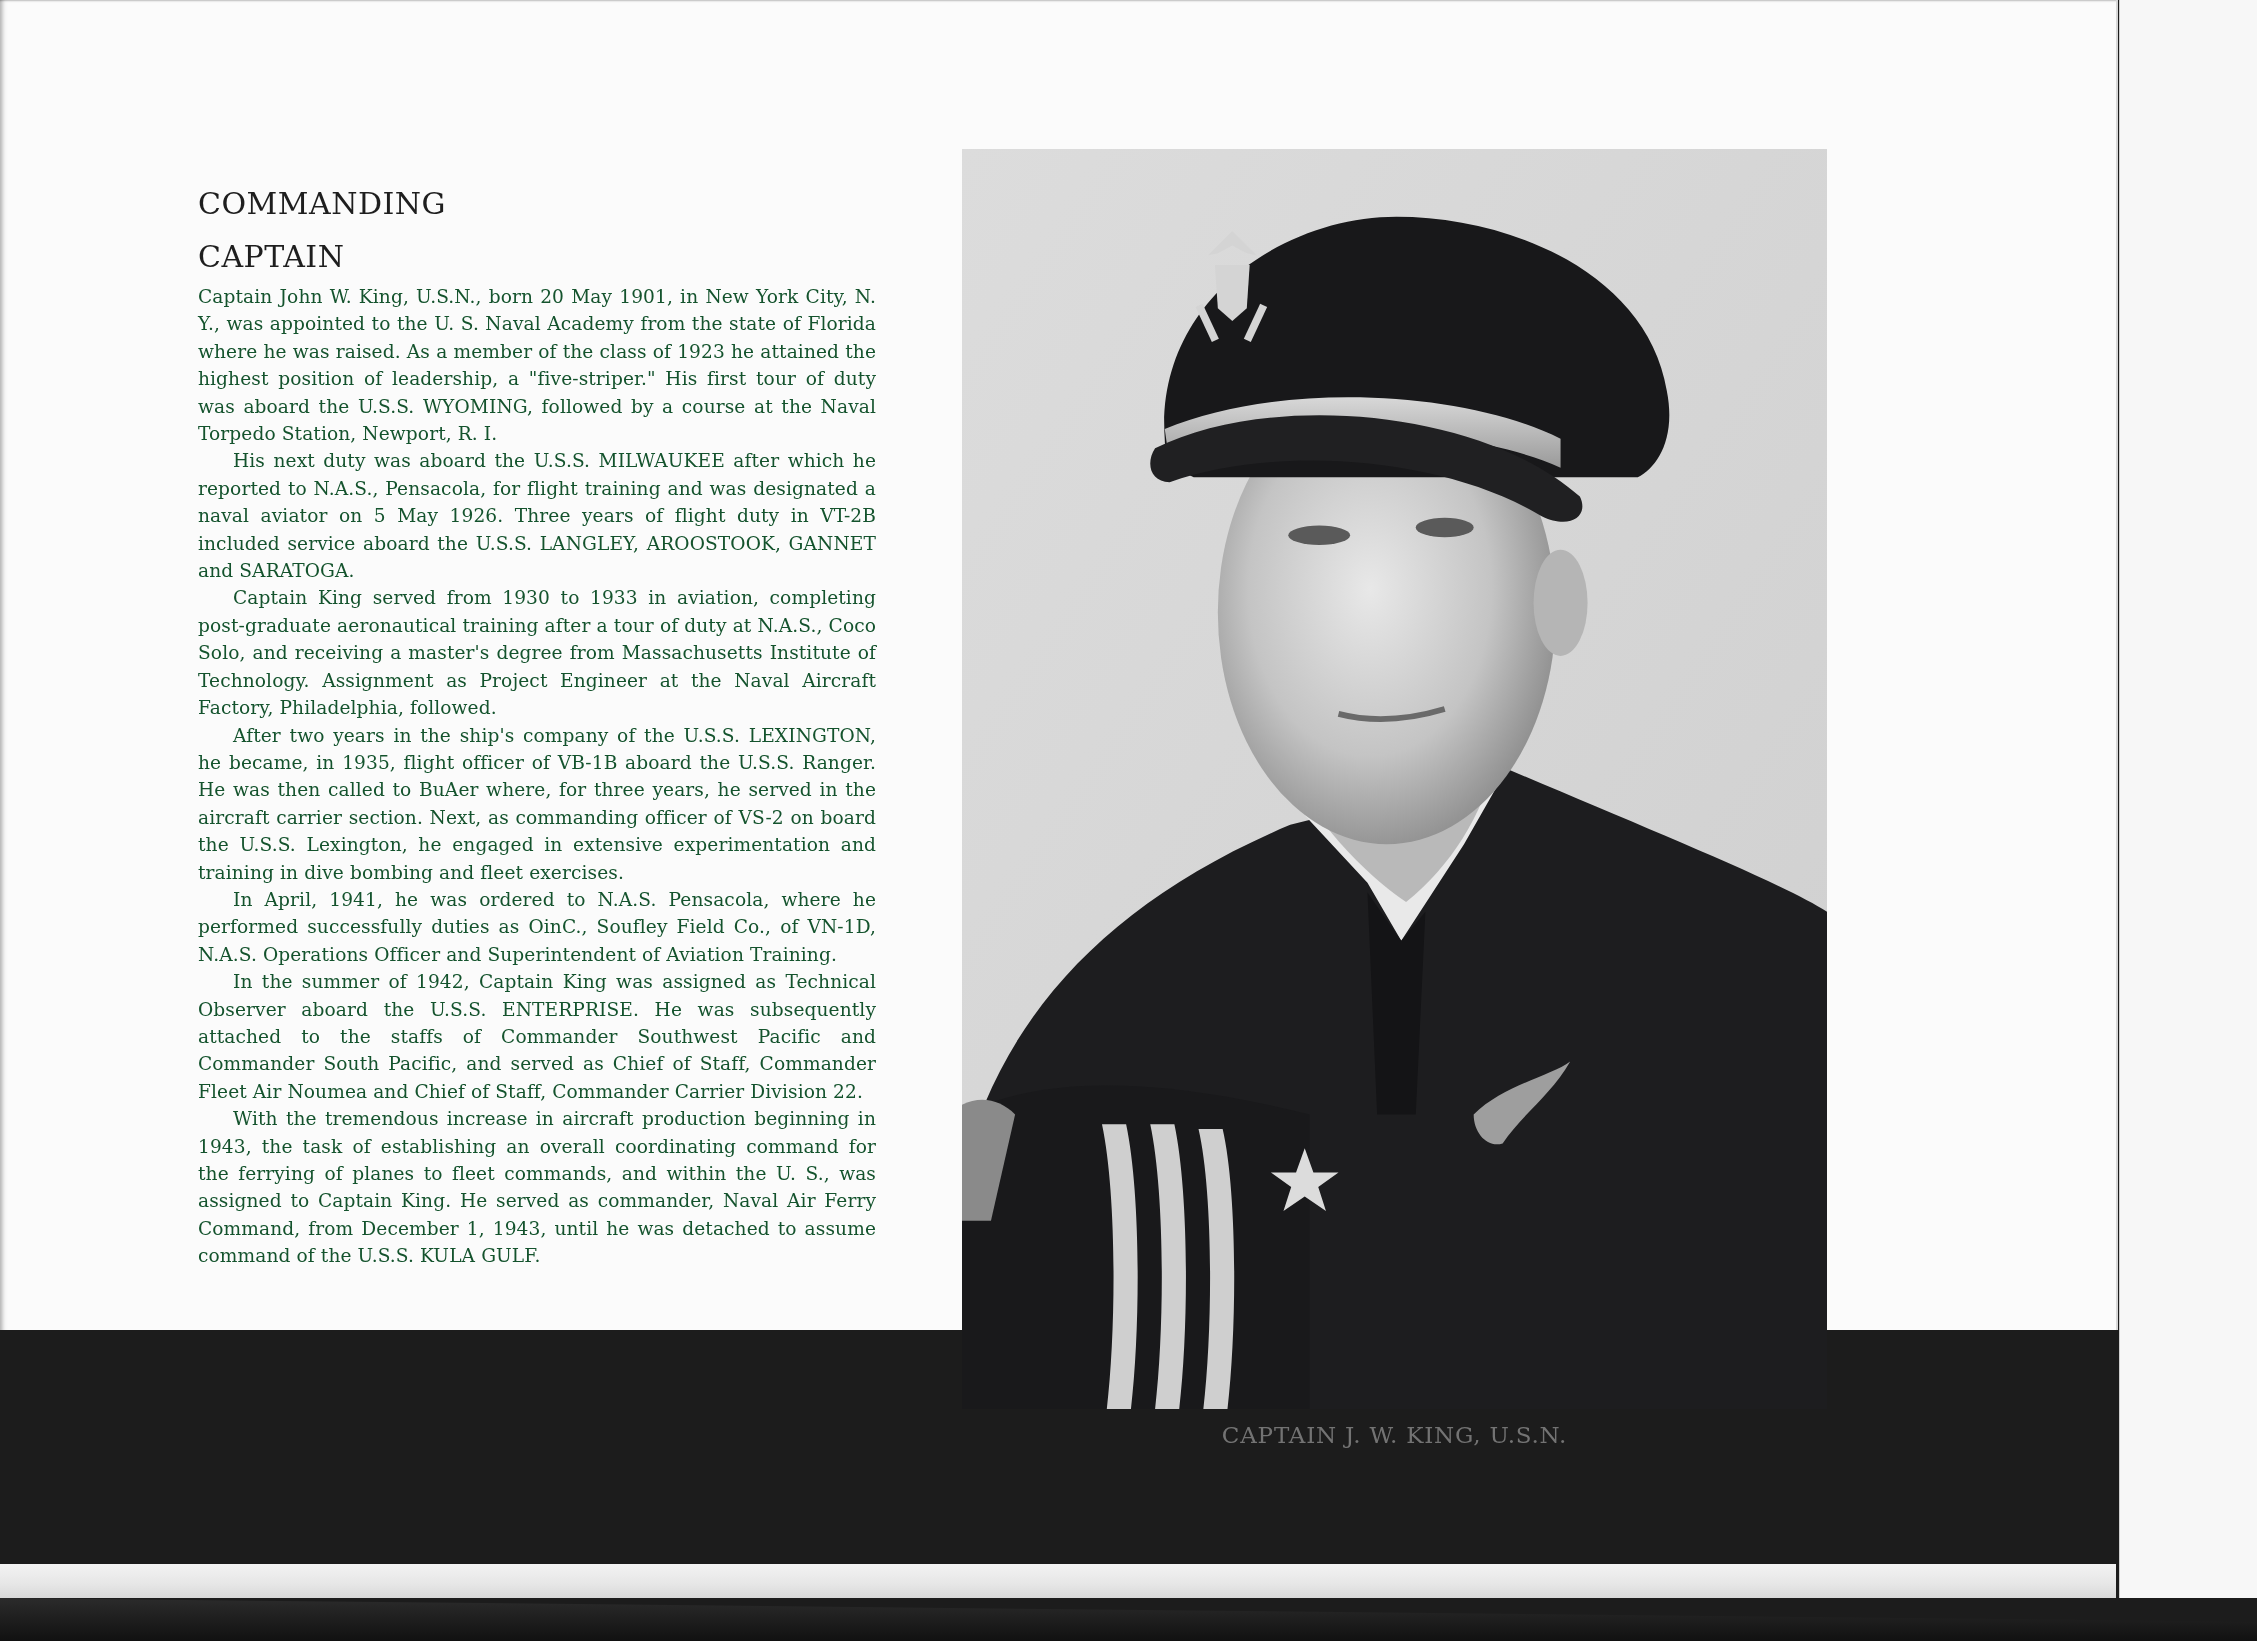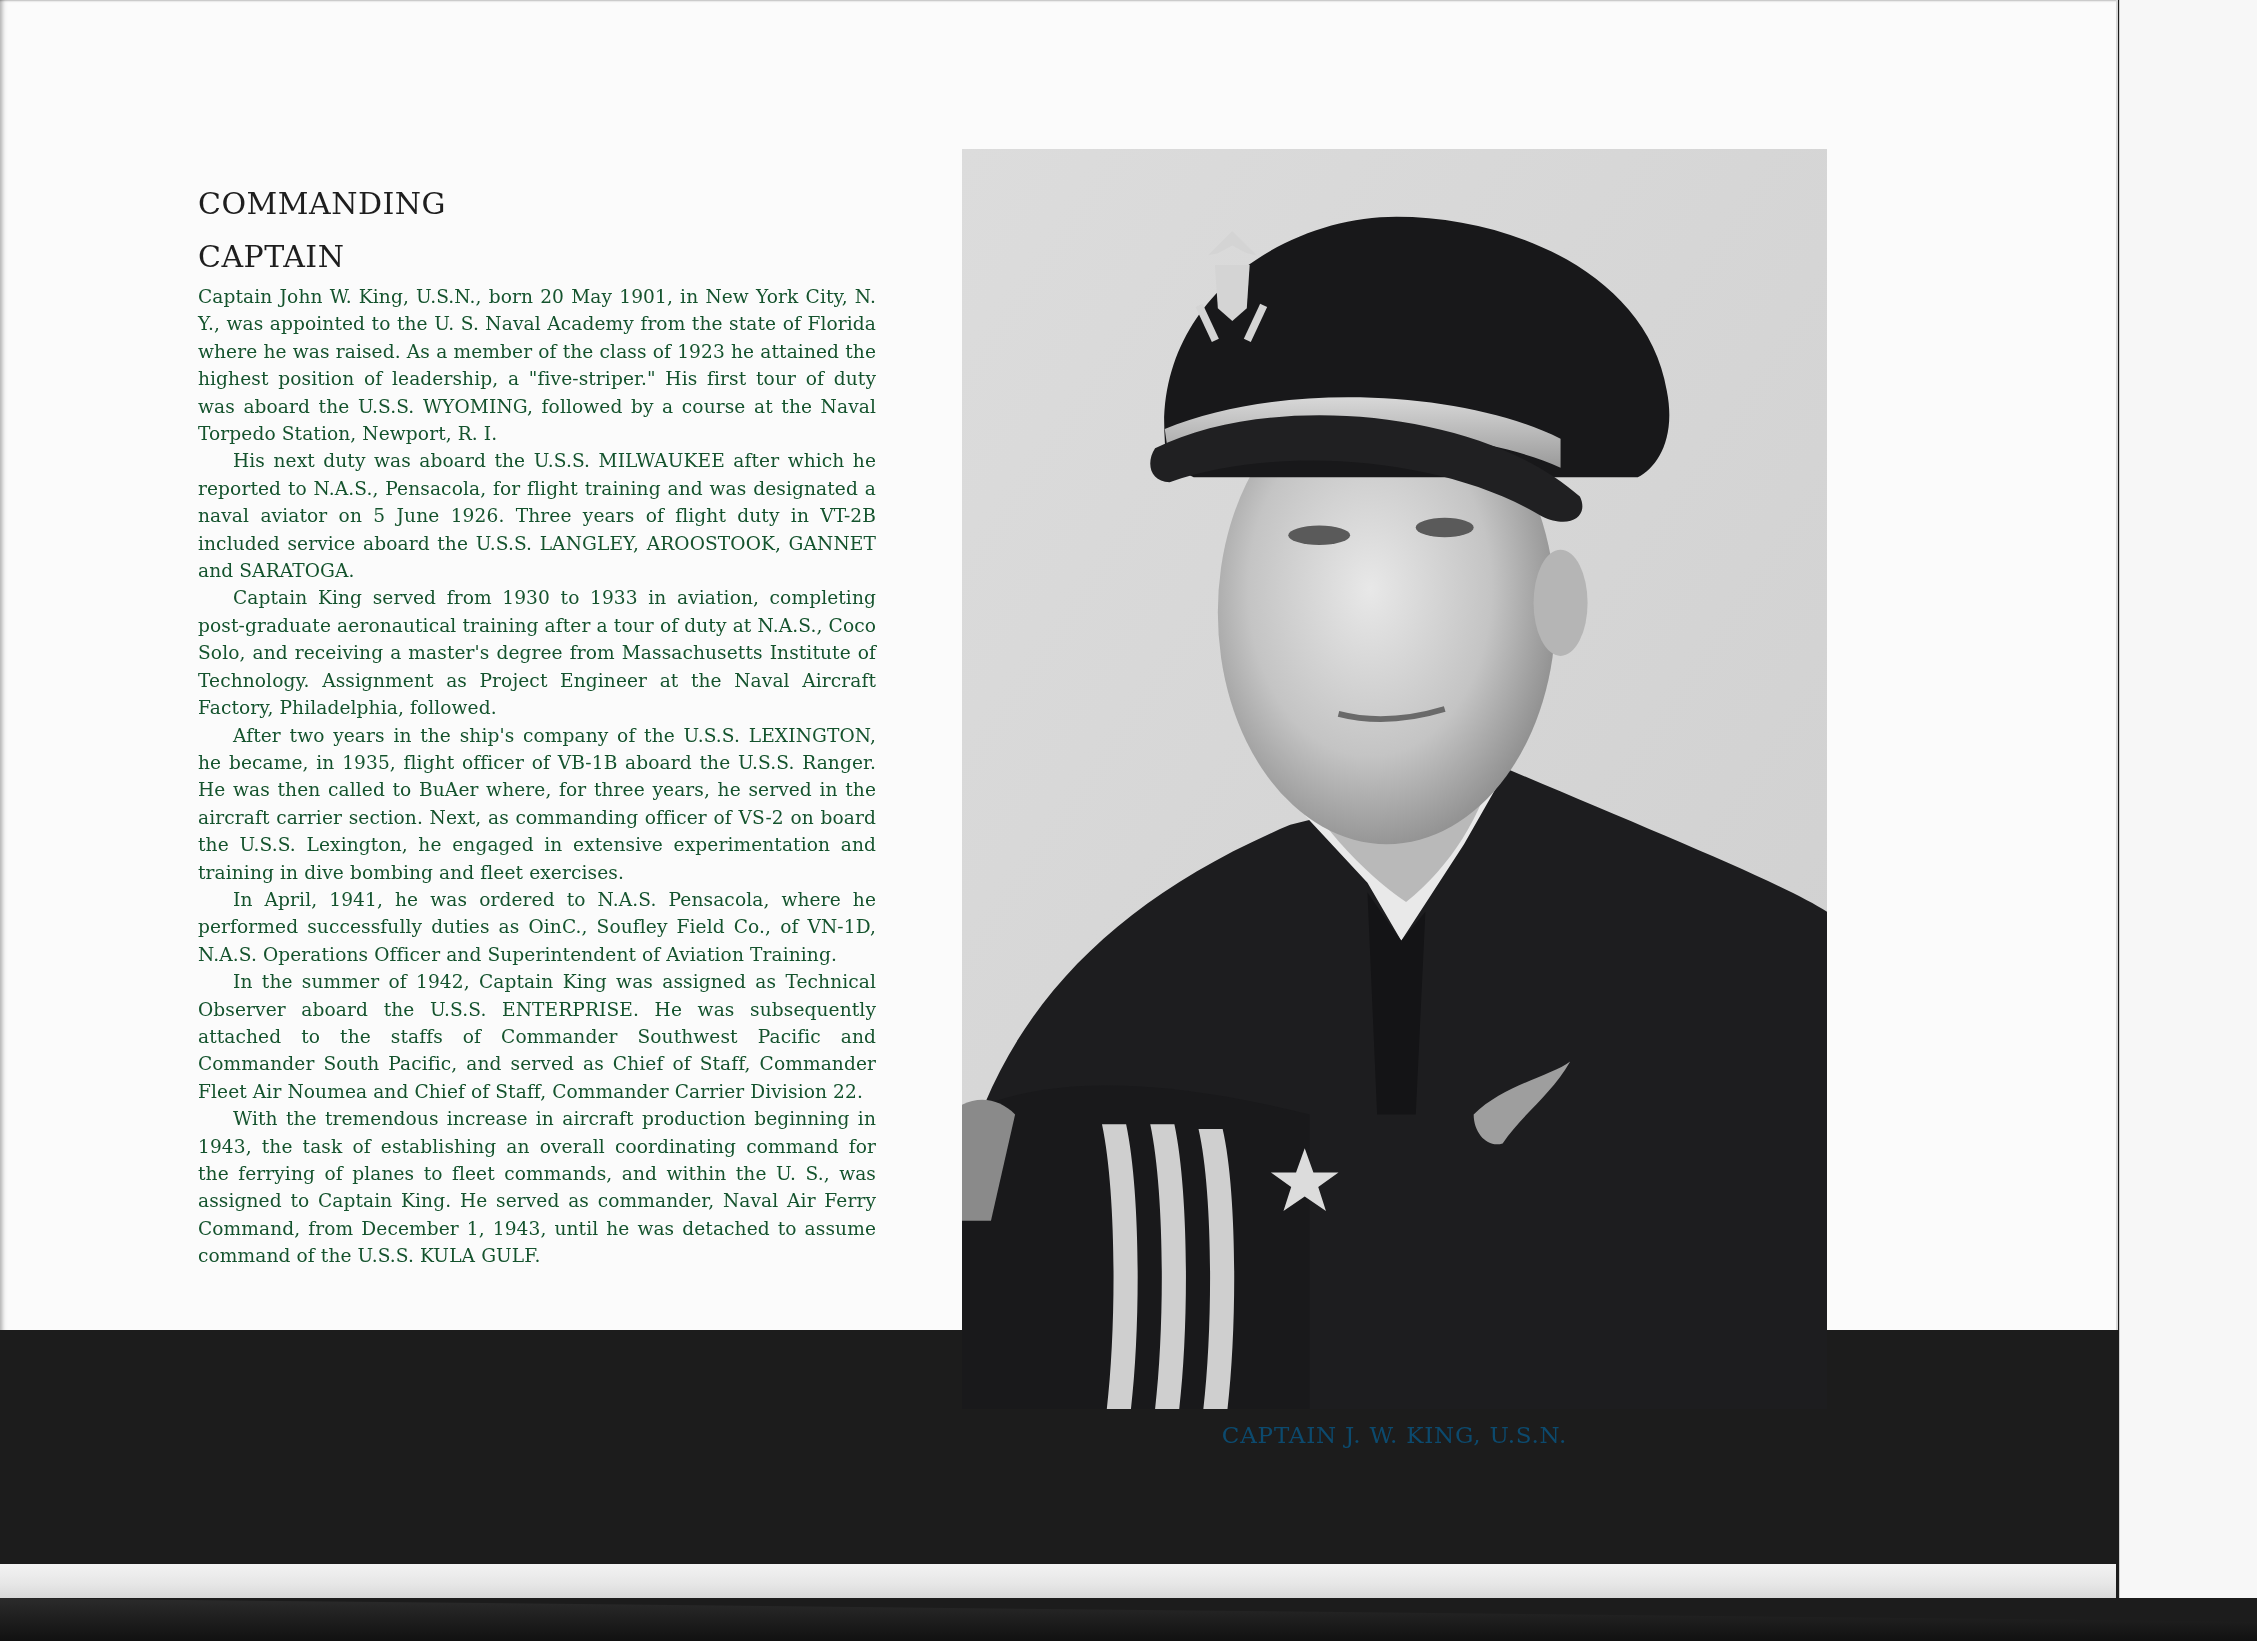--- a/index.html
+++ b/index.html
@@ -86,39 +86,39 @@
   .photo svg { display: block; }
 
   .caption {
     position: absolute;
     left: 962px; top: 1422px;
     width: 865px;
     text-align: center;
     font-family: "DejaVu Serif", serif;
     font-size: 23px;
     letter-spacing: 0.8px;
-    color: #0c4a6e;
+    color: #737373;
   }
 </style>
 </head>
 <body>
 
 <div class="scan"></div>
 <div class="page-under"></div>
 
 <div class="page">
 
   <h1 class="heading">
     <span>COMMANDING</span>
     <span>CAPTAIN</span>
   </h1>
 
   <div class="bio">
     <p class="first">Captain John W. King, U.S.N., born 20 May 1901, in New York City, N. Y., was appointed to the U. S. Naval Academy from the state of Florida where he was raised. As a member of the class of 1923 he attained the highest position of leadership, a "five-striper." His first tour of duty was aboard the U.S.S. WYOMING, followed by a course at the Naval Torpedo Station, Newport, R. I.</p>
-    <p>His next duty was aboard the U.S.S. MILWAUKEE after which he reported to N.A.S., Pensacola, for flight training and was designated a naval aviator on 5 June 1926. Three years of flight duty in VT-2B included service aboard the U.S.S. LANGLEY, AROOSTOOK, GANNET and SARATOGA.</p>
+    <p>His next duty was aboard the U.S.S. MILWAUKEE after which he reported to N.A.S., Pensacola, for flight training and was designated a naval aviator on 5 May 1926. Three years of flight duty in VT-2B included service aboard the U.S.S. LANGLEY, AROOSTOOK, GANNET and SARATOGA.</p>
     <p>Captain King served from 1930 to 1933 in aviation, completing post-graduate aeronautical training after a tour of duty at N.A.S., Coco Solo, and receiving a master's degree from Massachusetts Institute of Technology. Assignment as Project Engineer at the Naval Aircraft Factory, Philadelphia, followed.</p>
     <p>After two years in the ship's company of the U.S.S. LEXINGTON, he became, in 1935, flight officer of VB-1B aboard the U.S.S. Ranger. He was then called to BuAer where, for three years, he served in the aircraft carrier section. Next, as commanding officer of VS-2 on board the U.S.S. Lexington, he engaged in extensive experimentation and training in dive bombing and fleet exercises.</p>
     <p>In April, 1941, he was ordered to N.A.S. Pensacola, where he performed successfully duties as OinC., Soufley Field Co., of VN-1D, N.A.S. Operations Officer and Superintendent of Aviation Training.</p>
     <p>In the summer of 1942, Captain King was assigned as Technical Observer aboard the U.S.S. ENTERPRISE. He was subsequently attached to the staffs of Commander Southwest Pacific and Commander South Pacific, and served as Chief of Staff, Commander Fleet Air Noumea and Chief of Staff, Commander Carrier Division 22.</p>
     <p>With the tremendous increase in aircraft production beginning in 1943, the task of establishing an overall coordinating command for the ferrying of planes to fleet commands, and within the U. S., was assigned to Captain King. He served as commander, Naval Air Ferry Command, from December 1, 1943, until he was detached to assume command of the U.S.S. KULA GULF.</p>
   </div>
 
   <div class="photo" title="portrait of naval officer in peaked cap and dark uniform with sleeve stripes, star, and aviator wings">
     <svg width="865" height="1260" viewBox="0 0 896 1305" xmlns="http://www.w3.org/2000/svg">
       <defs>

